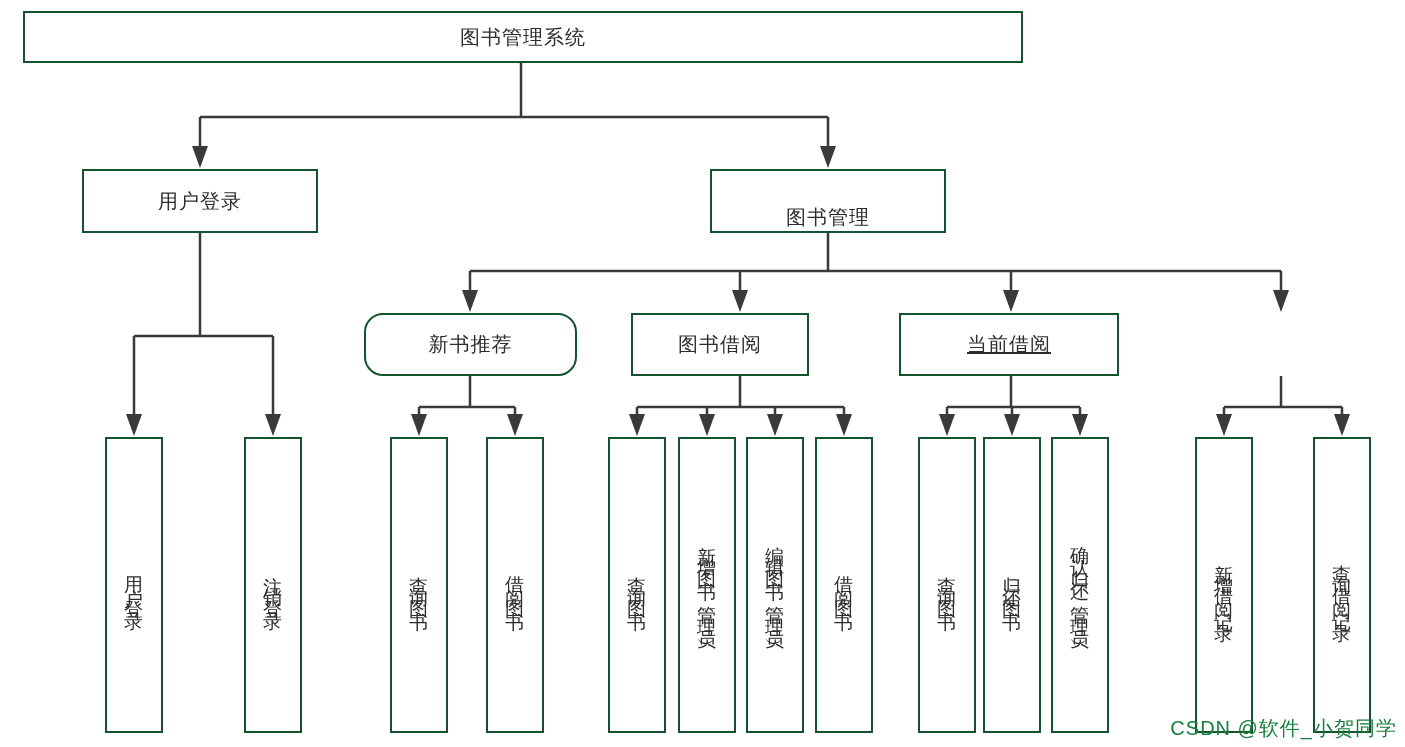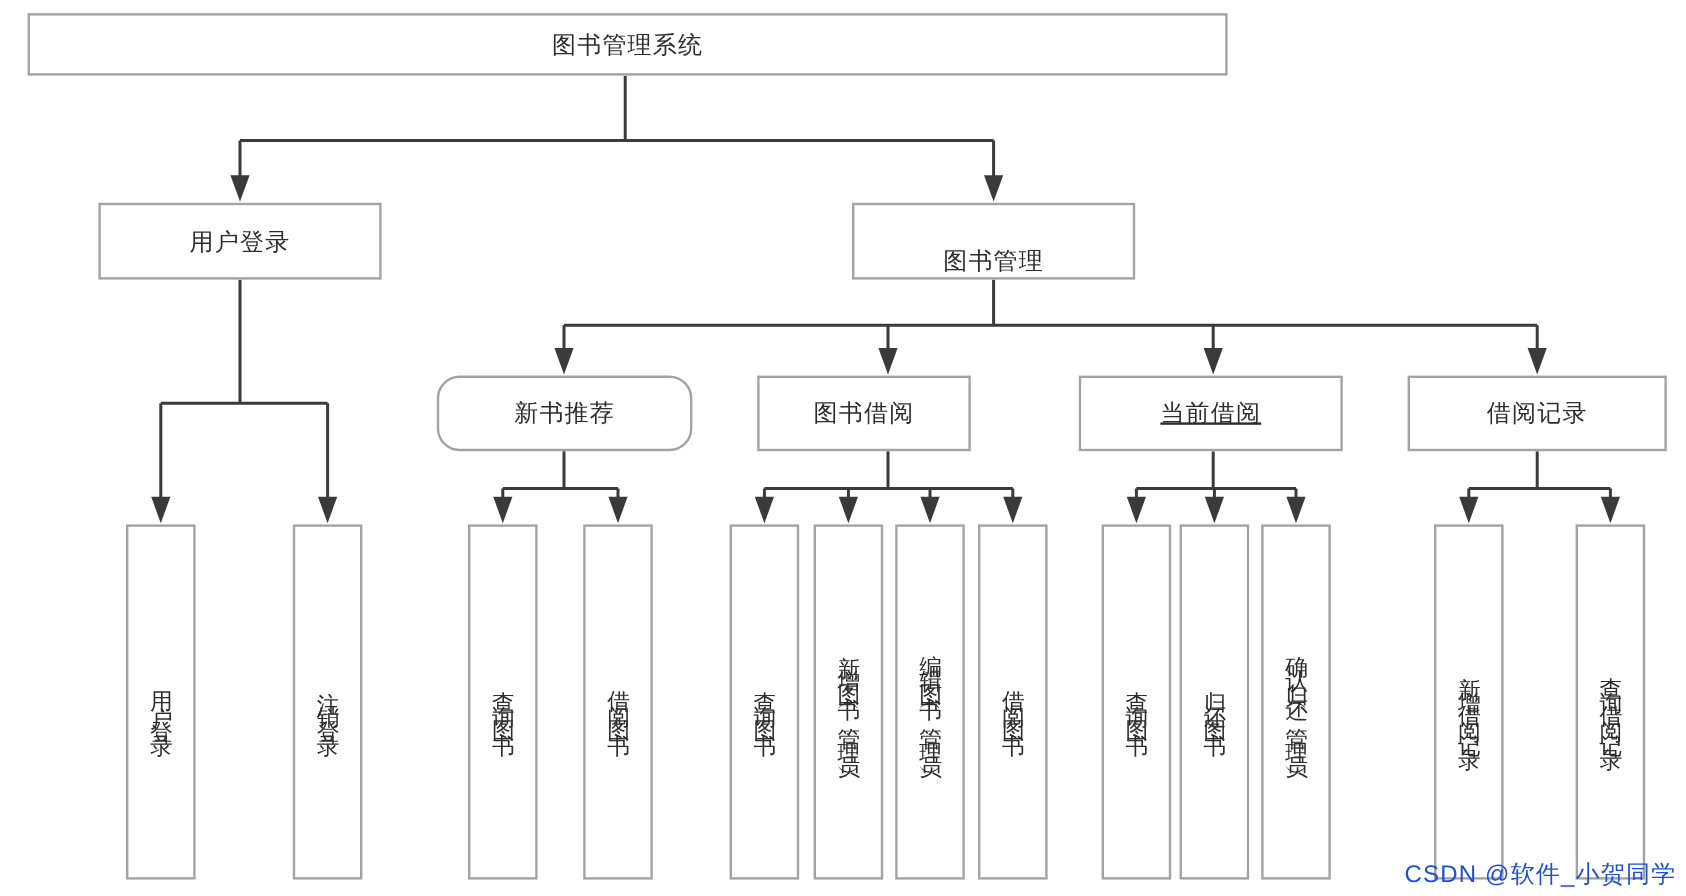--- a/index.html
+++ b/index.html
@@ -18,21 +18,21 @@
   .connectors {
     position: absolute;
     left: 0;
     top: 0;
     width: 1405px;
     height: 747px;
   }
   .node {
     position: absolute;
     box-sizing: border-box;
-    border: 2px solid #a3a3a3;
+    border: 2px solid #14532d;
     background: #ffffff;
     display: flex;
     align-items: center;
     justify-content: center;
     color: #2d2d2d;
   }
   .node .hlabel {
     font-size: 20px;
     letter-spacing: 1px;
     white-space: nowrap;
@@ -47,21 +47,21 @@
     font-size: 19px;
     line-height: 1;
     letter-spacing: 12px;
     white-space: nowrap;
   }
   .watermark {
     position: absolute;
     right: 8px;
     bottom: 5px;
     font-size: 20px;
-    color: #1d4ed8;
+    color: #15803d;
     letter-spacing: 1px;
     white-space: nowrap;
   }
 </style>
 </head>
 <body>
 
 <div class="canvas">
 
   <svg class="connectors" viewBox="0 0 1405 747" xmlns="http://www.w3.org/2000/svg">
@@ -110,23 +110,20 @@
 
   <div class="node lvl3" style="left:364px; width:213px;border-radius:19px;">
     <span class="hlabel">新书推荐</span>
   </div>
   <div class="node lvl3" style="left:631px; width:178px;">
     <span class="hlabel">图书借阅</span>
   </div>
   <div class="node lvl3" style="left:899px; width:220px;text-decoration:underline;">
     <span class="hlabel">当前借阅</span>
   </div>
-  <div class="node lvl3" style="left:1173px; width:216px;">
-    <span class="hlabel">借阅记录</span>
-  </div>
 
   <div class="node leaf" style="left:105px;">
     <span class="vlabel">用户登录</span>
   </div>
   <div class="node leaf" style="left:244px;">
     <span class="vlabel">注销登录</span>
   </div>
 
   <div class="node leaf" style="left:390px;">
     <span class="vlabel">查询图书</span>

